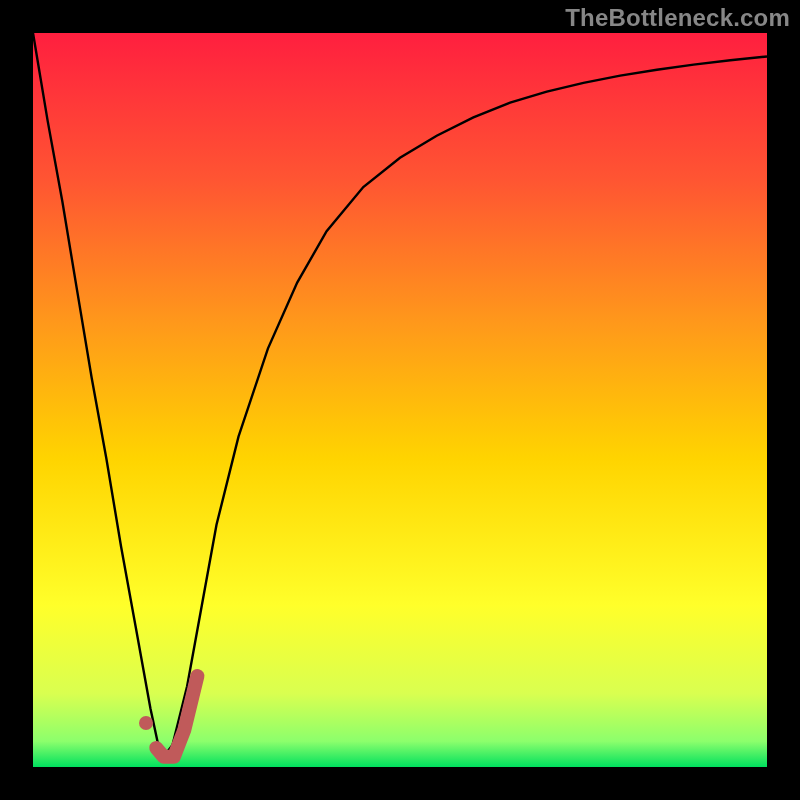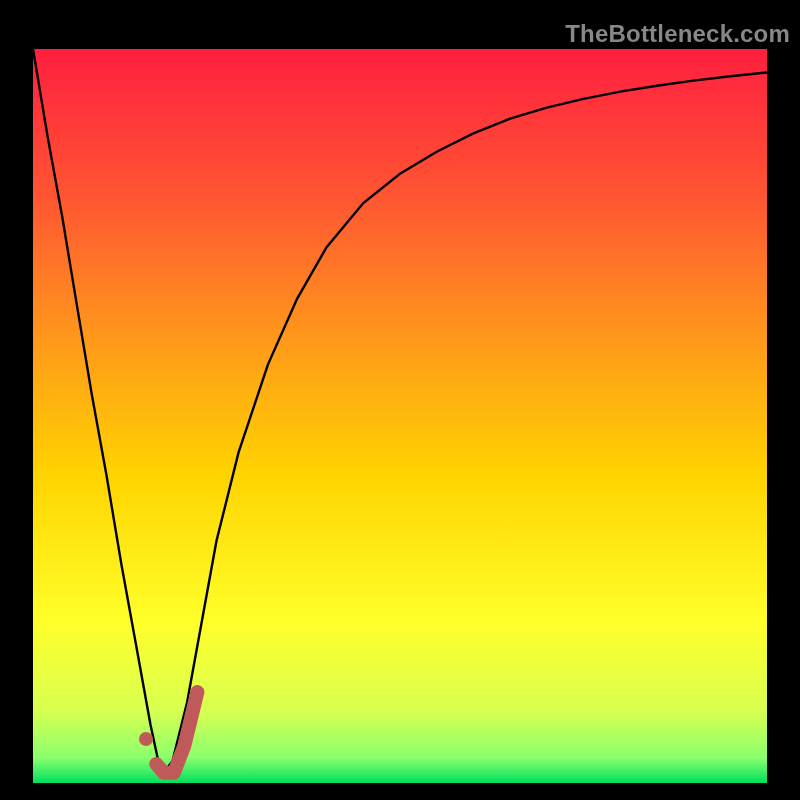--- a/index.html
+++ b/index.html
@@ -5,21 +5,21 @@
   html, body {
     margin: 0;
     padding: 0;
     width: 800px;
     height: 800px;
     background: #000;
     overflow: hidden;
   }
   .frame {
     position: absolute;
-    left: 0; top: 16px;
+    left: 0; top: 0;
     width: 800px; height: 640px;
     background: #000;
   }
   .plot-area {
     position: absolute;
     left: 33px;
     top: 33px;
     width: 734px;
     height: 734px;
     

